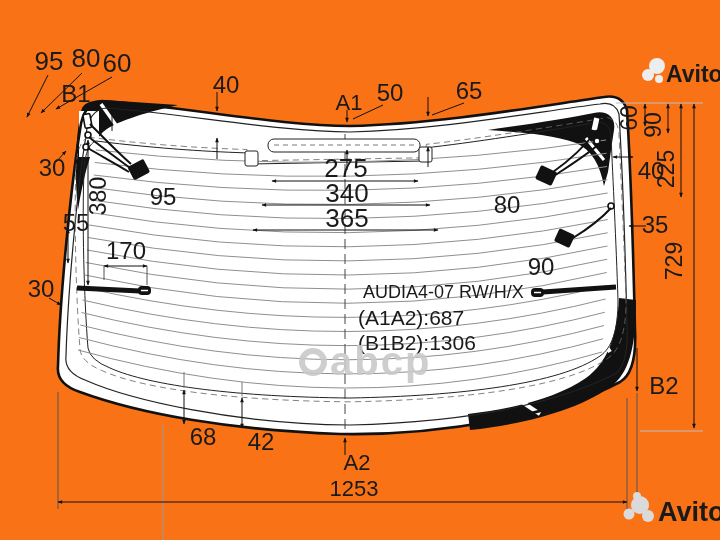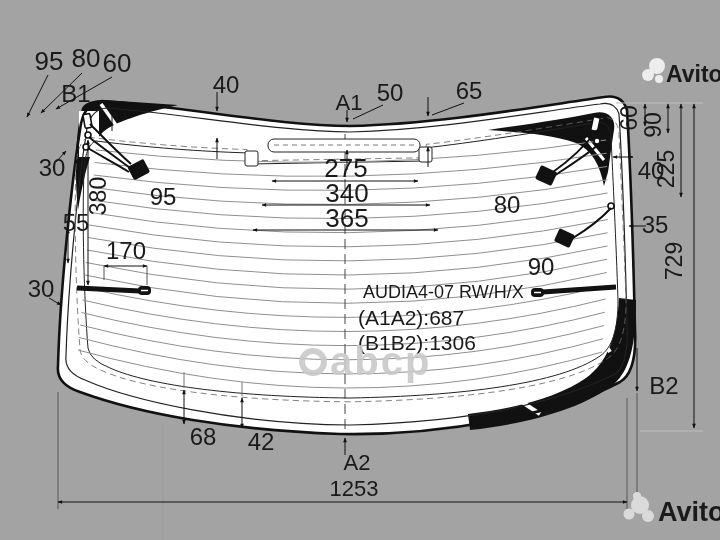--- a/index.html
+++ b/index.html
@@ -1,16 +1,16 @@
 <!DOCTYPE html>
 <html><head>
 <meta charset="utf-8">
 <style>
   html,body{margin:0;padding:0;background:#fff;}
-  #stage{position:relative;width:720px;height:540px;background:#a3a3a3;overflow:hidden;
+  #stage{position:relative;width:720px;height:540px;background:#f97316;overflow:hidden;
          font-family:"Liberation Sans", sans-serif;}
   svg{display:block;}
   text{font-family:"Liberation Sans", sans-serif;fill:#1a1a1a;}
   .dim{font-size:24px;}
   .dim-sm{font-size:22px;}
   .dim-lg{font-size:26px;}
   .rot{font-size:23px;}
   .partline{font-size:18px;}
   .partdim{font-size:21px;}
   .wm{fill:#c9c9c9;font-weight:bold;}

